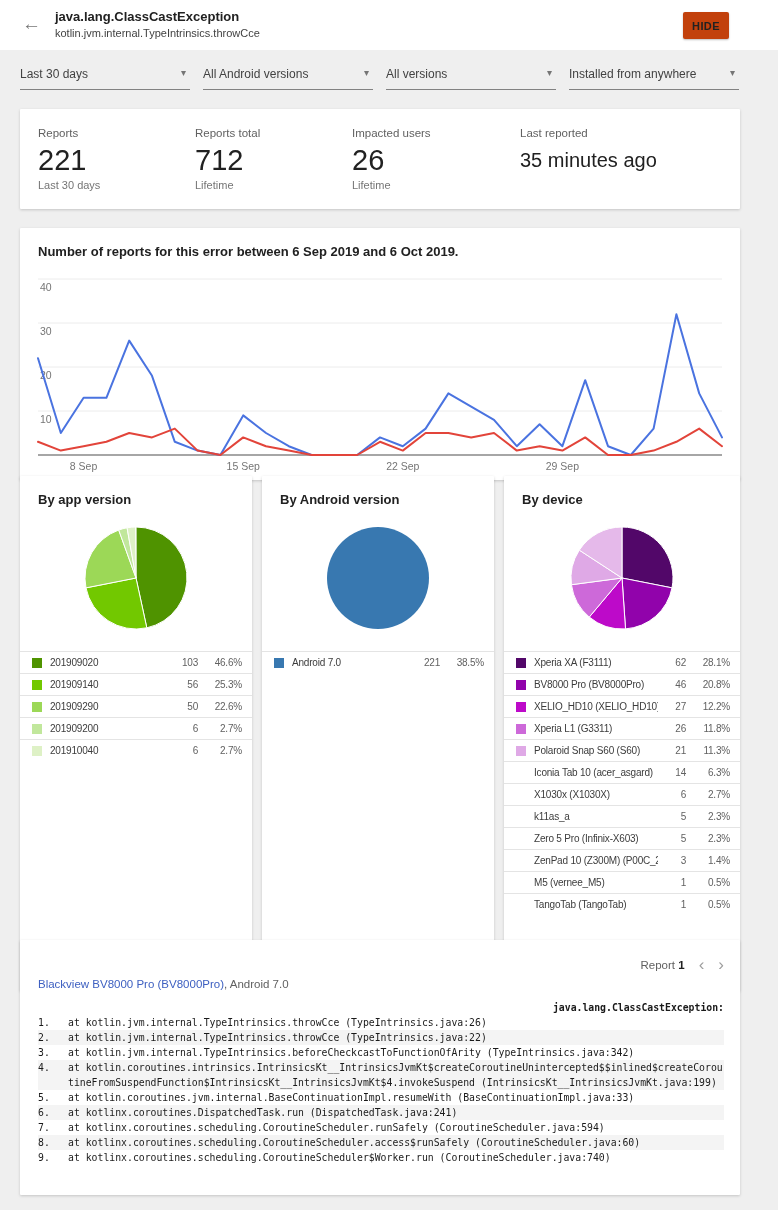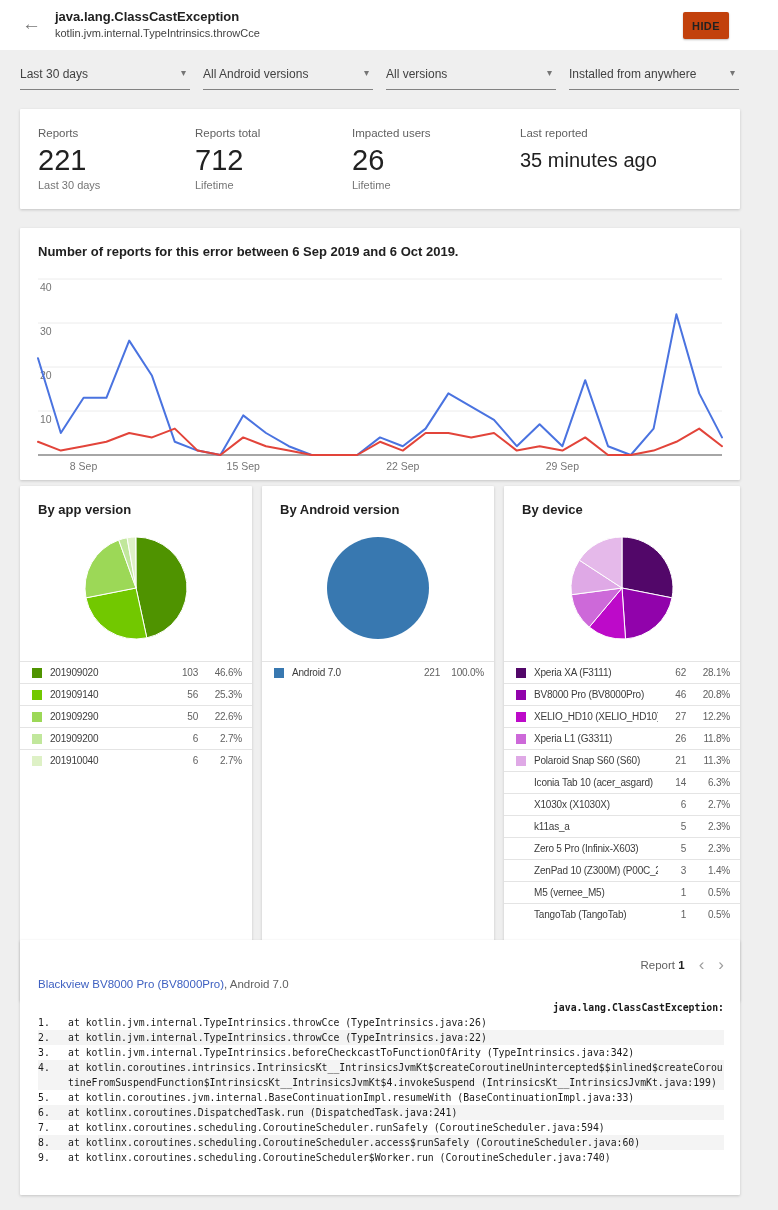--- a/index.html
+++ b/index.html
@@ -34,21 +34,21 @@
   .stat .val { font-size:29px; color:#212121; margin-top:4px; height:34px; line-height:34px; }
   .stat .val.small { font-size:20px; }
   .stat .sub { font-size:11px; color:#757575; margin-top:2px; }
 
   
   .chartcard { top:228px; left:20px; width:720px; height:252px; }
   .chartcard .ctitle { position:absolute; left:18px; top:16px; font-size:13px; font-weight:bold; }
   .chartcard svg { position:absolute; left:0; top:0; }
 
   
-  .piecard { top:486px; height:515px; }
+  .piecard { top:476px; height:515px; }
   #pie0 { left:20px;  width:232px; }
   #pie1 { left:262px; width:232px; }
   #pie2 { left:504px; width:236px; }
   .piecard .ctitle { position:absolute; left:18px; top:16px; font-size:13px; font-weight:bold; }
   .pie-svg { position:absolute; left:0; top:30px; }
   .pie-table { position:absolute; left:0; top:175px; right:0; }
   .pie-row { display:flex; align-items:center; height:22px; border-top:1px solid #e4e4e4;
     padding:0 10px 0 12px; font-size:10px; letter-spacing:-0.2px; color:#3c3c3c; }
   .pie-row .sw { width:10px; height:10px; margin-right:8px; flex:none; }
   .pie-row .sw.none { background:transparent; }
@@ -191,21 +191,21 @@
 <div class="card piecard" id="pie1">
   <div class="ctitle">By Android version</div>
   <svg class="pie-svg" width="232" height="145">
       <circle cx="116" cy="72" r="51" fill="#3878b0"></circle>
     </svg>
   <div class="pie-table">
       <div class="pie-row">
         <span class="sw" style="background: rgb(56, 120, 176);"></span>
         <span class="lb">Android 7.0</span>
         <span class="ct">221</span>
-        <span class="pc">100.0%</span>
+        <span class="pc">38.5%</span>
       </div>
     </div>
 </div>
 <div class="card piecard" id="pie2">
   <div class="ctitle">By device</div>
   <svg class="pie-svg" width="236" height="145">
       <path d="M 118 72 L 118.00 21.00 A 51 51 0 0 1 168.04 81.87 Z" fill="#520769" stroke="#ffffff" stroke-width="1"></path>
       <path d="M 118 72 L 168.04 81.87 A 51 51 0 0 1 121.52 122.88 Z" fill="#9103ab" stroke="#ffffff" stroke-width="1"></path>
       <path d="M 118 72 L 121.52 122.88 A 51 51 0 0 1 85.25 111.09 Z" fill="#bd0ac9" stroke="#ffffff" stroke-width="1"></path>
       <path d="M 118 72 L 85.25 111.09 A 51 51 0 0 1 67.44 78.71 Z" fill="#cd69d9" stroke="#ffffff" stroke-width="1"></path>

